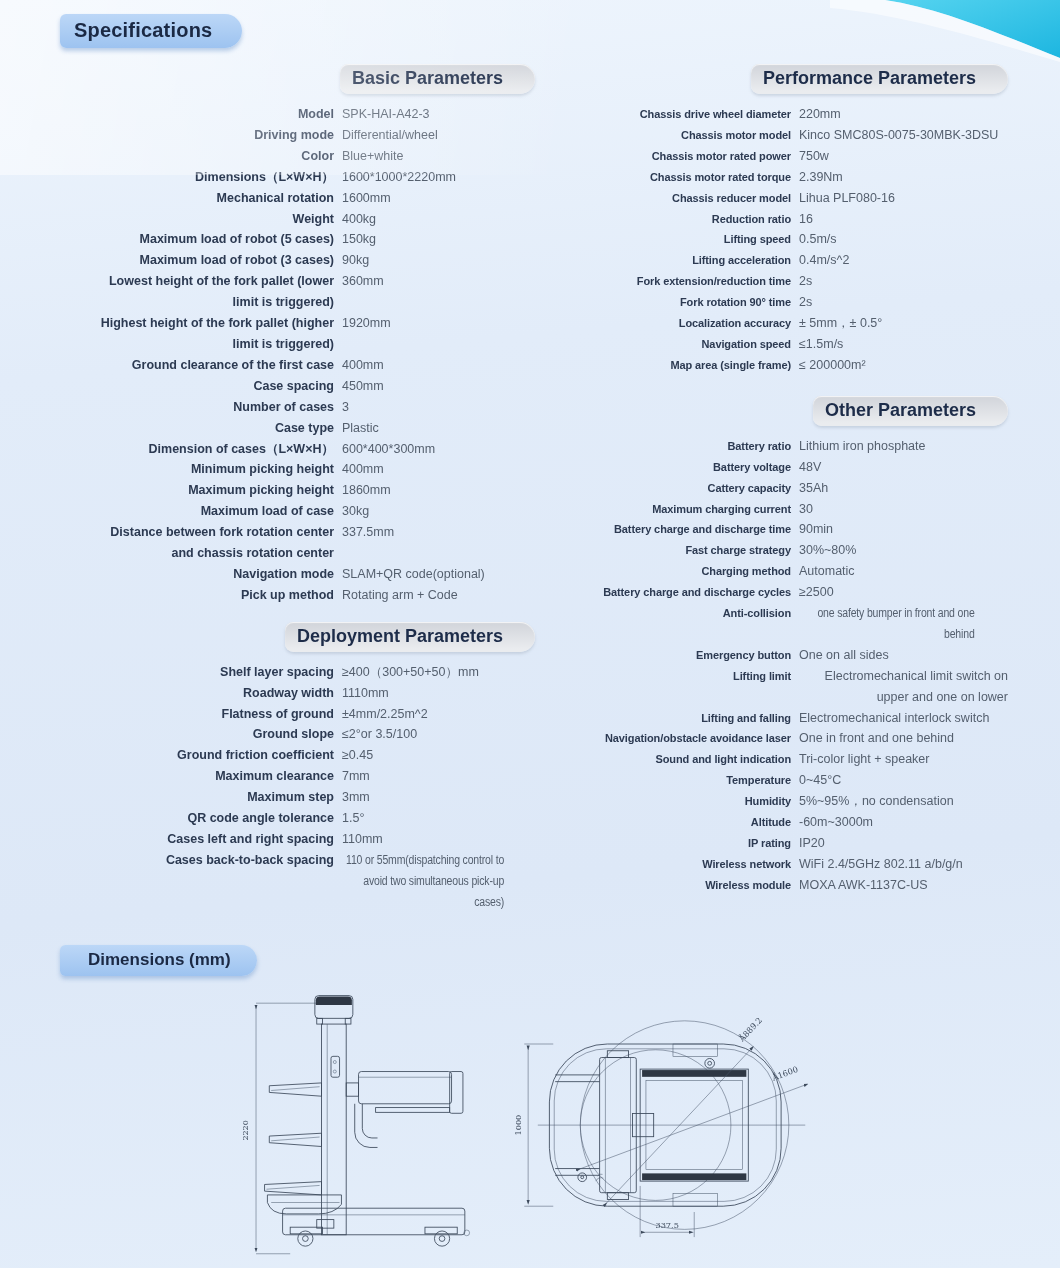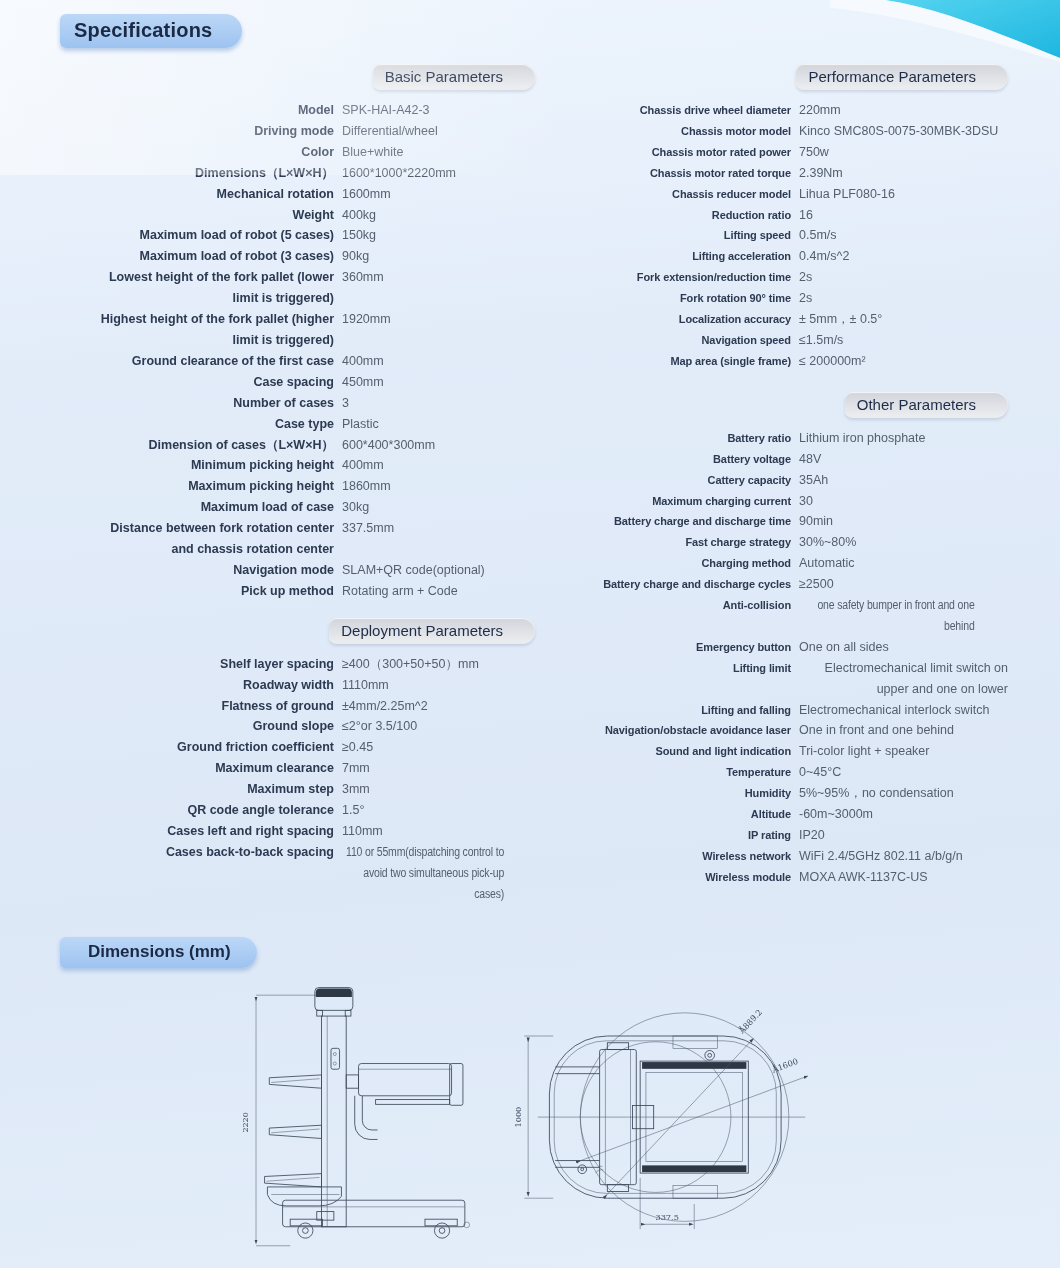--- a/index.html
+++ b/index.html
@@ -23,21 +23,21 @@
     box-shadow: 0 3px 4px rgba(110,150,205,.45);
   }
   .content { display:flex; padding:0 52px 0 62px; margin-top:16px; }
   .col { width:474px;text-align:right; }
   .col-left { margin-right:0; }
 
   .section { margin-bottom:16px; }
   .section-pill {
     display:inline-block;
     background: linear-gradient(180deg,#d1d4da 0%,#eaecef 90%);
-    color:#1d2c49; font-size:15px; font-weight:400;
+    color:#1d2c49; font-size:18px; font-weight:700;
     padding:4px 32px 5px 12px; border-radius:9px 16px 16px 9px;
     box-shadow: inset 0 1px 1px rgba(255,255,255,.8), 0 2px 3px rgba(150,160,178,.35);
   }
   .rows { margin:10px 0 0 33px; }
   .col-right .rows { margin-left:31px; }
   .row { display:flex; font-size:12.5px; line-height:20.9px; }
   .row .lbl { width:247px; flex:none; font-weight:700; color:#2c3a52; padding-right:8px; box-sizing:border-box; }
   .row .val { color:#545f6e; }
   .col-right .row .lbl { width:233px; font-size:11px; letter-spacing:-.1px; }
   .row.condensed .val { transform:scaleX(.84); transform-origin:left center; letter-spacing:-.2px; }

